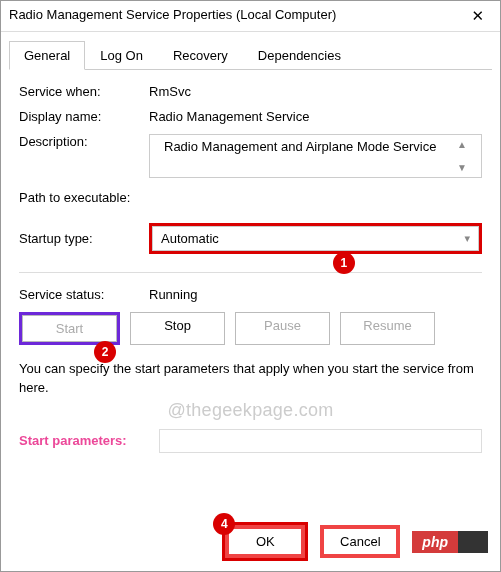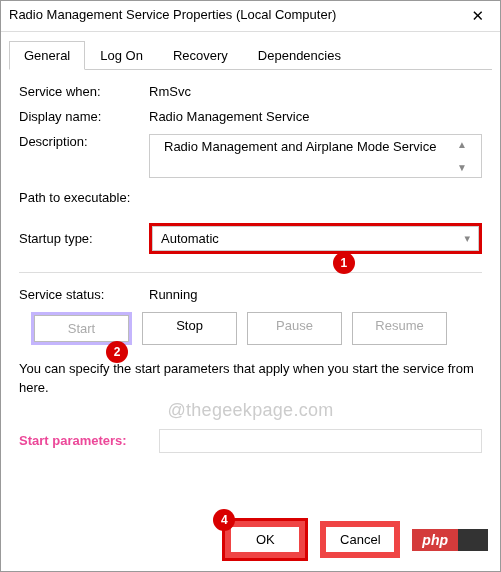--- a/index.html
+++ b/index.html
@@ -107,41 +107,41 @@
     .svc-btn {
       width: 95px;
       padding: 5px 0;
       text-align:center;
       border:1px solid #bbb;
       background:#fff;
       font-size:13px;
       cursor:default;
     }
     .svc-btn.disabled { color:#aaa;}
-    .start-wrap { border:3px solid #c4b5fd; position:relative; display:inline-block;margin-left:12px;}
+    .start-wrap { border:3px solid #6d28d9; position:relative; display:inline-block;}
     .hint { margin-top:14px; line-height:1.5;}
     .watermark { color:#ccc; font-size:18px; text-align:center; margin-top:2px; letter-spacing:0.3px;}
     .param-row { display:flex; align-items:center; margin-top:8px;}
     .param-row .label { width:140px; color:#ec4899;font-weight:bold;}
     .param-input {
       flex:1; border:1px solid #ddd; height:24px; background:#fff;
     }
     .bottom-bar {
       position:absolute;
       left:0; right:0; bottom:10px;
       display:flex;
       justify-content:flex-end;
       gap:12px;
       padding: 0 12px;
       align-items:center;
     }
     .ok-wrap { border:3px solid #d90000; position:relative;}
     .dlg-btn {
       width:80px; padding:5px 0; text-align:center;
-      border:6px solid #ef4444; background:#fff; font-size:13px;
+      border:4px solid #ef4444; background:#fff; font-size:13px;
     }
     .php-badge {
       background:#d43b3b; color:#fff; font-weight:bold;
       padding:3px 10px; font-style:italic; font-size:14px;
       border-right: 30px solid #333;
     }
     .m1 { right: 38%; top: 26px;}
     .m2 { left: 72px; top: 26px;}
     .m4 { left:-12px; top:-12px;}
   </style>

